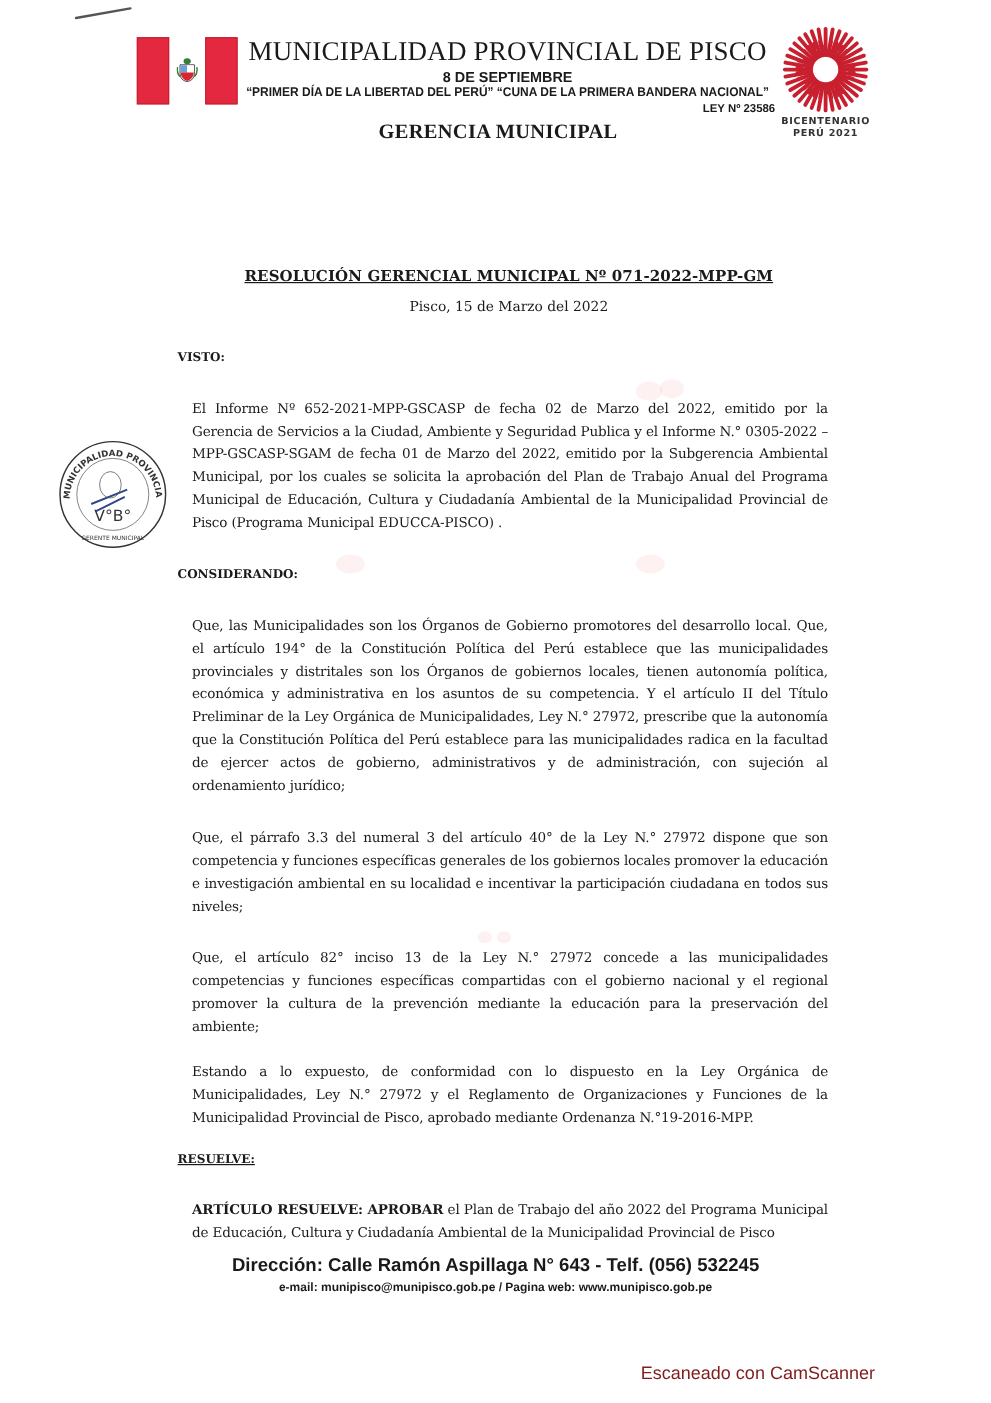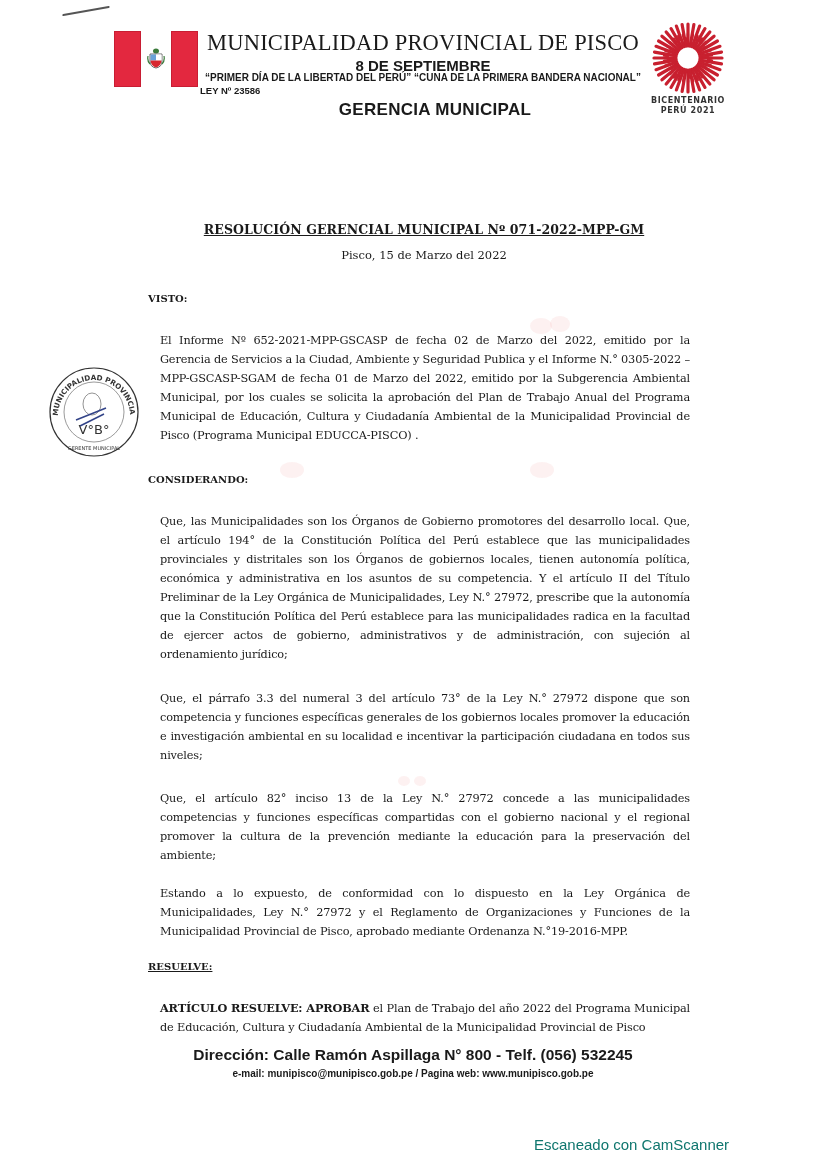--- a/index.html
+++ b/index.html
@@ -11,43 +11,43 @@
     .pen-mark { left: 62px; top: 10px; width: 48px; height: 2px; background: #555; transform: rotate(-10deg); border-radius: 1px; }
 
     
     .flag { left: 114px; top: 31px; width: 84px; height: 56px; }
     .flag .bar { position: absolute; top: 0; width: 27px; height: 56px; background: #e3283f; border: 1px solid #c81d33; box-sizing: border-box; }
     .flag .bar.l { left: 0; }
     .flag .bar.r { right: 0; }
     .flag .shield { position: absolute; left: 33px; top: 16px; width: 18px; height: 22px; }
 
     .head-title { left: 200px; width: 446px; top: 30px; text-align: center; font-family: "Liberation Serif", serif; font-size: 22.5px; letter-spacing: 0.2px; color: #1a1a1a; }
-    .head-sub1 { left: 200px; width: 446px; top: 57px; text-align: center; font-family: "Liberation Sans", sans-serif; font-weight: bold; font-size: 15px; }
+    .head-sub1 { left: 200px; width: 446px; top: 57px; text-align: center; font-family: "Liberation Sans", sans-serif; font-weight: bold; font-size: 12px; }
     .head-sub2 { left: 180px; width: 486px; top: 71px; text-align: center; font-family: "Liberation Sans", sans-serif; font-weight: bold; font-size: 10.5px; transform: scaleX(0.95); }
-    .head-sub3 { left: 200px; width: 446px; top: 85px; text-align: left; font-family: "Liberation Sans", sans-serif; font-size: 9.5px; font-weight: bold; }
-    .head-dept { left: 212px; width: 446px; top: 100px; text-align: center; font-family: Liberation Sans, sans-serif; font-weight: bold; font-size: 17px; letter-spacing: 0.3px; }
+    .head-sub3 { left: 200px; width: 446px; top: 85px; text-align: right; font-family: "Liberation Sans", sans-serif; font-size: 9.5px; font-weight: bold; }
+    .head-dept { left: 192px; width: 446px; top: 100px; text-align: center; font-family: Liberation Serif, serif; font-weight: bold; font-size: 17px; letter-spacing: 0.3px; }
 
     .bicent { left: 640px; top: 20px; width: 96px; height: 105px; text-align: center; }
     .bicent svg { display: block; margin: 0 auto; }
     .bicent .t1, .bicent .t2 { font-family: "DejaVu Sans", sans-serif; font-weight: bold; font-size: 8px; letter-spacing: 0.6px; color: #333; line-height: 10px; }
 
     
     .res-title { left: 150px; width: 548px; top: 222px; text-align: center; font-family: "DejaVu Serif", serif; font-weight: bold; font-size: 12.5px; text-decoration: underline; letter-spacing: 0.1px; }
     .res-date { left: 150px; width: 548px; top: 248px; text-align: center; font-size: 11.5px; font-family: "DejaVu Serif", serif; }
 
     .section { left: 148px; font-weight: bold; font-size: 10px; font-family: "DejaVu Serif", serif; }
     .para { left: 160px; width: 530px; font-size: 11.3px; line-height: 19px; text-align: justify; font-family: "DejaVu Serif", serif; letter-spacing: -0.15px; }
 
     .seal { left: 46px; top: 364px; width: 96px; height: 96px; }
 
     .stain { border-radius: 50%; background: rgba(232, 120, 120, 0.10); }
 
     .footer1 { left: 0; width: 826px; top: 1046px; text-align: center; font-family: "Liberation Sans", sans-serif; font-weight: bold; font-size: 15.5px; }
     .footer2 { left: 0; width: 826px; top: 1068px; text-align: center; font-family: "Liberation Sans", sans-serif; font-weight: bold; font-size: 10px; }
-    .scanner { left: 534px; top: 1136px; font-family: "Liberation Sans", sans-serif; font-size: 15px; color: #0f766e; }
+    .scanner { left: 534px; top: 1136px; font-family: "Liberation Sans", sans-serif; font-size: 15px; color: #7f1d1d; }
   </style>
 </head>
 <body>
 
 <div class="abs pen-mark"></div>
 
 <div class="abs flag">
   <div class="bar l"></div>
   <svg class="shield" viewBox="0 0 18 22">
     <ellipse cx="9" cy="4" rx="3" ry="2.5" fill="#3a7a3a"></ellipse>
@@ -186,23 +186,23 @@
     <text font-family="DejaVu Sans, sans-serif" font-size="7.2" font-weight="bold" fill="#333"><textPath href="#ringpath">MUNICIPALIDAD PROVINCIAL DE PISCO</textPath></text>
     <ellipse cx="46" cy="40" rx="9" ry="11" fill="none" stroke="#777" stroke-width="0.8"></ellipse>
     <path d="M30 56 L60 44 M34 62 L58 50" stroke="#334488" stroke-width="1.6"></path>
     <text x="48" y="70" text-anchor="middle" font-family="DejaVu Sans, sans-serif" font-size="13" fill="#333">V°B°</text>
     <text x="48" y="86" text-anchor="middle" font-family="DejaVu Sans, sans-serif" font-size="5" fill="#333">GERENTE MUNICIPAL</text>
   </svg>
 </div>
 
 <div class="abs section" style="top:474px;">CONSIDERANDO:</div>
 <div class="abs para" style="top:512px;">Que, las Municipalidades son los Órganos de Gobierno promotores del desarrollo local. Que, el artículo 194° de la Constitución Política del Perú establece que las municipalidades provinciales y distritales son los Órganos de gobiernos locales, tienen autonomía política, económica y administrativa en los asuntos de su competencia. Y el artículo II del Título Preliminar de la Ley Orgánica de Municipalidades, Ley N.° 27972, prescribe que la autonomía que la Constitución Política del Perú establece para las municipalidades radica en la facultad de ejercer actos de gobierno, administrativos y de administración, con sujeción al ordenamiento jurídico;</div>
-<div class="abs para" style="top:689px;">Que, el párrafo 3.3 del numeral 3 del artículo 73° de la Ley N.° 27972 dispone que son competencia y funciones específicas generales de los gobiernos locales promover la educación e investigación ambiental en su localidad e incentivar la participación ciudadana en todos sus niveles;</div>
+<div class="abs para" style="top:689px;">Que, el párrafo 3.3 del numeral 3 del artículo 40° de la Ley N.° 27972 dispone que son competencia y funciones específicas generales de los gobiernos locales promover la educación e investigación ambiental en su localidad e incentivar la participación ciudadana en todos sus niveles;</div>
 <div class="abs para" style="top:789px;">Que, el artículo 82° inciso 13 de la Ley N.° 27972 concede a las municipalidades competencias y funciones específicas compartidas con el gobierno nacional y el regional promover la cultura de la prevención mediante la educación para la preservación del ambiente;</div>
 <div class="abs para" style="top:884px;">Estando a lo expuesto, de conformidad con lo dispuesto en la Ley Orgánica de Municipalidades, Ley N.° 27972 y el Reglamento de Organizaciones y Funciones de la Municipalidad Provincial de Pisco, aprobado mediante Ordenanza N.°19-2016-MPP.</div>
 
 <div class="abs section" style="top:961px;text-decoration:underline;">RESUELVE:</div>
 <div class="abs para" style="top:999px;"><b>ARTÍCULO RESUELVE: APROBAR</b><span> el Plan de Trabajo del año 2022 del Programa Municipal de Educación, Cultura y Ciudadanía Ambiental de la Municipalidad Provincial de Pisco</span></div>
 
-<div class="abs footer1">Dirección: Calle Ramón Aspillaga N° 800 - Telf. (056) 532245</div>
+<div class="abs footer1">Dirección: Calle Ramón Aspillaga N° 643 - Telf. (056) 532245</div>
 <div class="abs footer2">e-mail: munipisco@munipisco.gob.pe / Pagina web: www.munipisco.gob.pe</div>
 
 <div class="abs scanner">Escaneado con CamScanner</div>
 
 </body></html>

